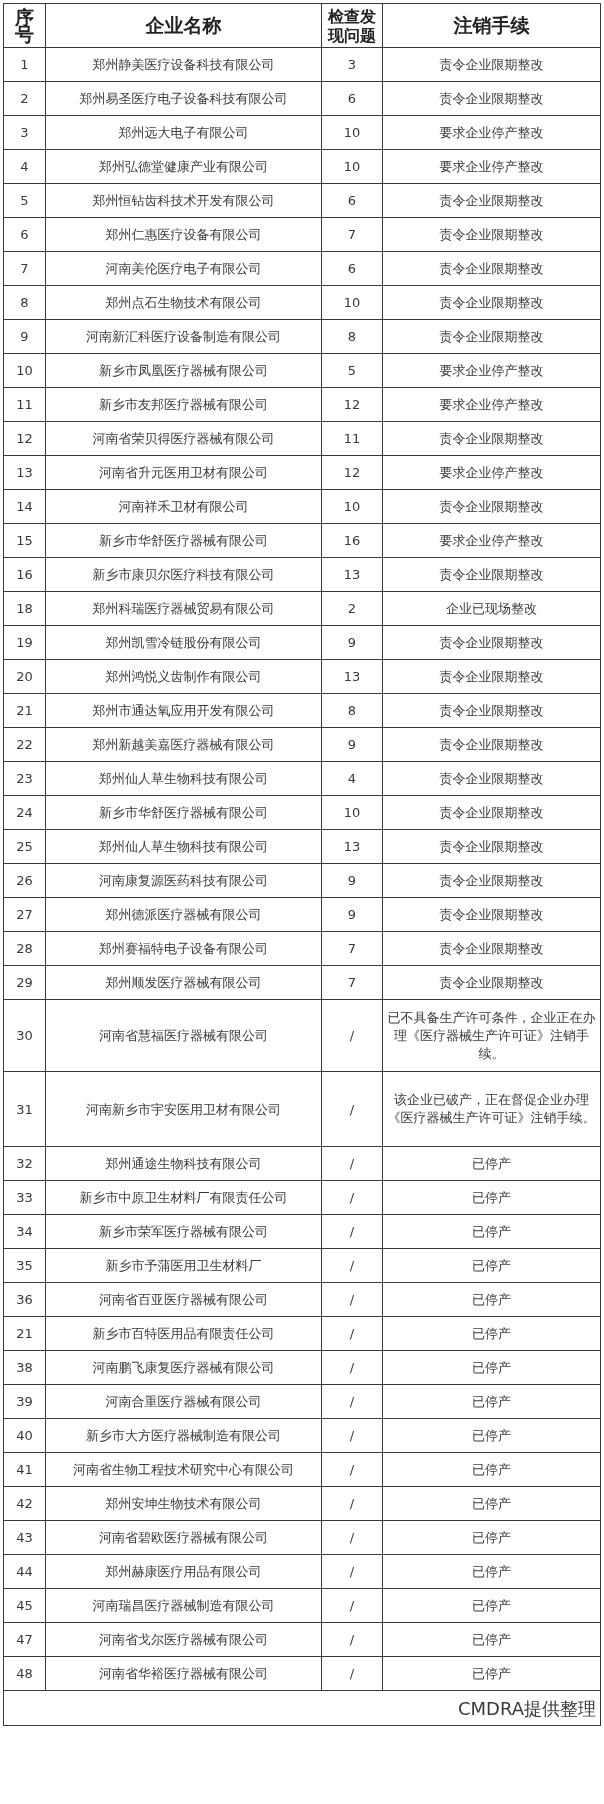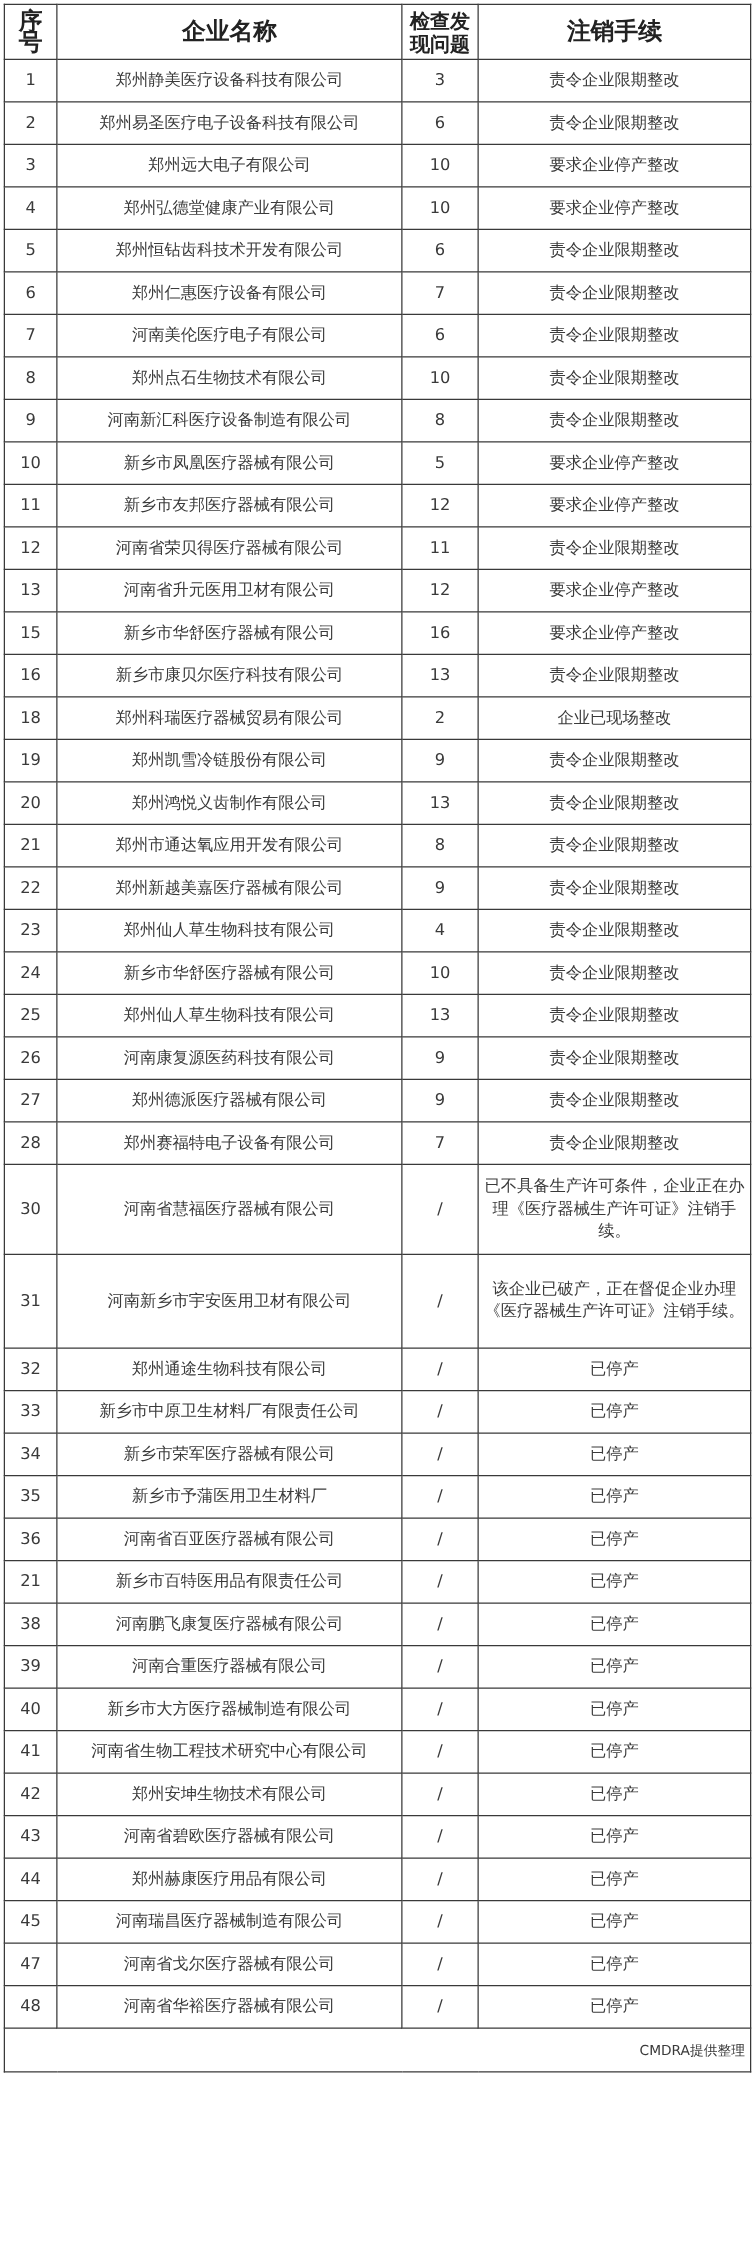--- a/index.html
+++ b/index.html
@@ -55,21 +55,21 @@
     tr.row.tall2 td { height: 74px; }
     td.no { font-size: 14px; }
     td.issues { font-size: 14px; }
     td.action.multi {
       line-height: 18px;
       padding: 0 3px;
     }
     tr.footer td {
       text-align: right;
       height: 34px;
-      font-size: 11px;
+      font-size: 18px;
       padding-right: 4px;
       color: #3a3a3a;
     }
   </style>
 </head>
 <body>
 
 <div class="wrap">
   <table class="roster">
     <colgroup>
@@ -159,20 +159,26 @@
           <td class="issues">11</td>
           <td class="action">责令企业限期整改</td>
         </tr>
         <tr class="row">
           <td class="no">13</td>
           <td class="name">河南省升元医用卫材有限公司</td>
           <td class="issues">12</td>
           <td class="action">要求企业停产整改</td>
         </tr>
         <tr class="row">
+          <td class="no">14</td>
+          <td class="name">河南祥禾卫材有限公司</td>
+          <td class="issues">10</td>
+          <td class="action">责令企业限期整改</td>
+        </tr>
+        <tr class="row">
           <td class="no">15</td>
           <td class="name">新乡市华舒医疗器械有限公司</td>
           <td class="issues">16</td>
           <td class="action">要求企业停产整改</td>
         </tr>
         <tr class="row">
           <td class="no">16</td>
           <td class="name">新乡市康贝尔医疗科技有限公司</td>
           <td class="issues">13</td>
           <td class="action">责令企业限期整改</td>
@@ -233,20 +239,26 @@
         </tr>
         <tr class="row">
           <td class="no">27</td>
           <td class="name">郑州德派医疗器械有限公司</td>
           <td class="issues">9</td>
           <td class="action">责令企业限期整改</td>
         </tr>
         <tr class="row">
           <td class="no">28</td>
           <td class="name">郑州赛福特电子设备有限公司</td>
+          <td class="issues">7</td>
+          <td class="action">责令企业限期整改</td>
+        </tr>
+        <tr class="row">
+          <td class="no">29</td>
+          <td class="name">郑州顺发医疗器械有限公司</td>
           <td class="issues">7</td>
           <td class="action">责令企业限期整改</td>
         </tr>
         <tr class="row tall">
           <td class="no">30</td>
           <td class="name">河南省慧福医疗器械有限公司</td>
           <td class="issues">/</td>
           <td class="action multi">已不具备生产许可条件，企业正在办理《医疗器械生产许可证》注销手续。</td>
         </tr>
         <tr class="row tall2">

